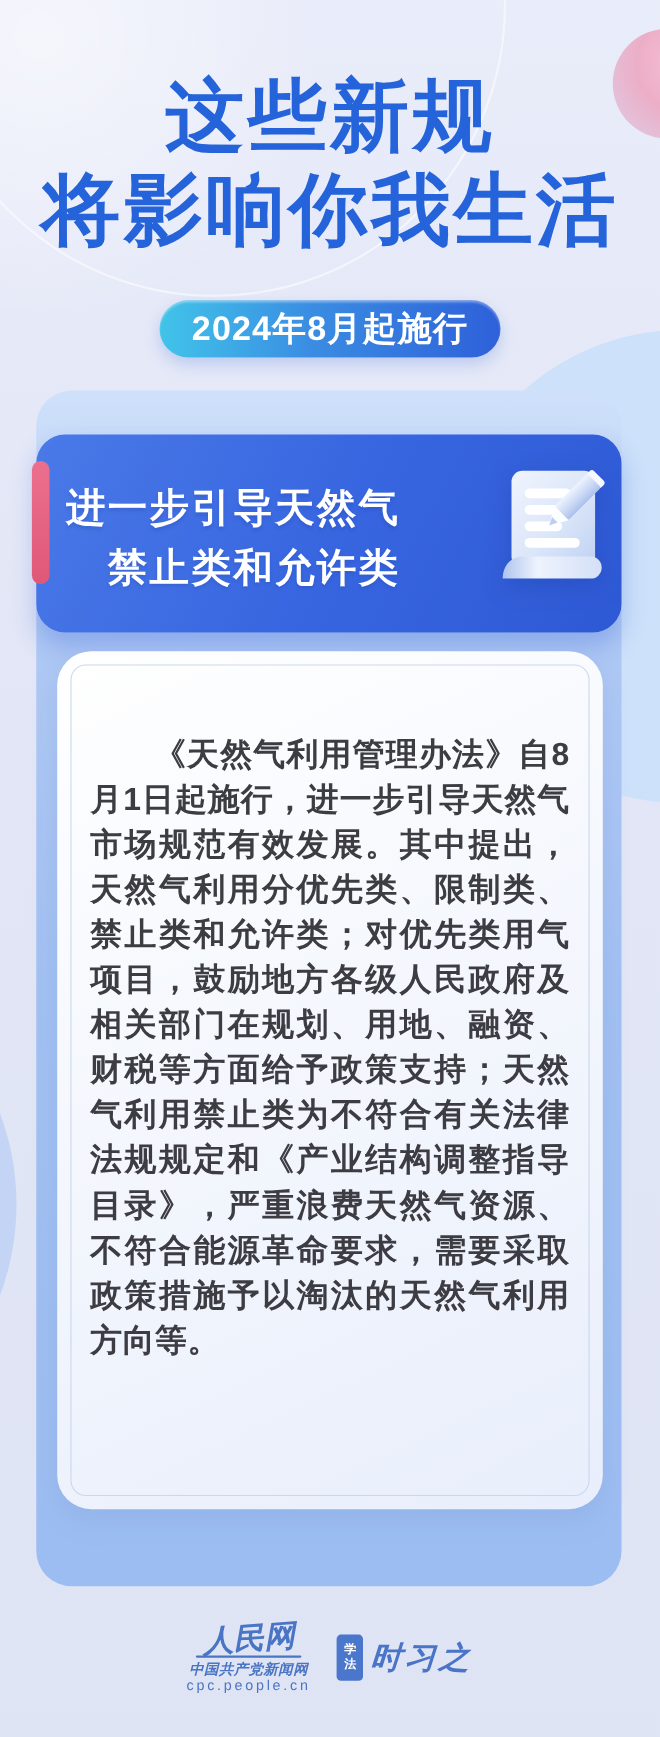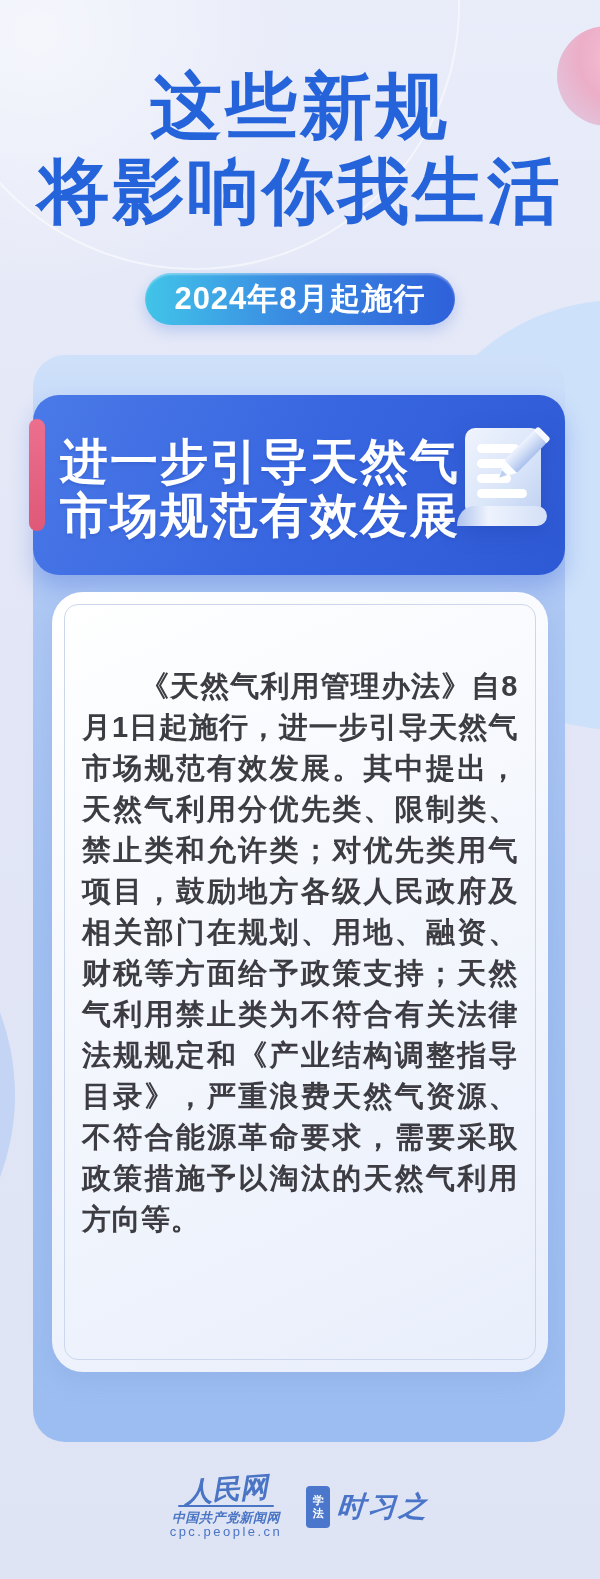--- a/index.html
+++ b/index.html
@@ -86,21 +86,21 @@
     width: 532px; height: 180px;
     border-radius: 26px;
     background: linear-gradient(118deg, #4a79e8 0%, #3866e0 50%, #2e59d5 100%);
     box-shadow: 0 12px 22px rgba(46,89,213,0.28);
     z-index: 3;
   }
   .banner-title {
     position: absolute;
     left: 27px; top: 40px;
     color: #ffffff;
-    font-size: 48px;
+    font-size: 36px;
     line-height: 54px;
     font-weight: bold;
     letter-spacing: 2px;
     text-shadow: 0 2px 3px rgba(20,50,140,0.18);
     text-align: right;
   }
   .accent-bar {
     position: absolute;
     left: 29px; top: 419px;
     width: 16px; height: 112px;
@@ -226,21 +226,21 @@
 
   <div class="date-pill">
     <span>2024年8月起施行</span>
   </div>
 
   <div class="outer-card"></div>
 
   <div class="banner">
     <div class="banner-title">
       <div>进一步引导天然气</div>
-      <div>市场规范有效发展</div>
+      <div>禁止类和允许类</div>
     </div>
     <svg class="banner-icon" viewBox="0 0 116 126" aria-hidden="true">
       <defs>
         <linearGradient id="paperGrad" x1="0" y1="0" x2="1" y2="1">
           <stop offset="0" stop-color="#f0f4fd"></stop>
           <stop offset="0.55" stop-color="#dbe6f9"></stop>
           <stop offset="1" stop-color="#bfd1f2"></stop>
         </linearGradient>
         <linearGradient id="curlGrad" x1="0" y1="0" x2="1" y2="0">
           <stop offset="0" stop-color="#aec3ee"></stop>

